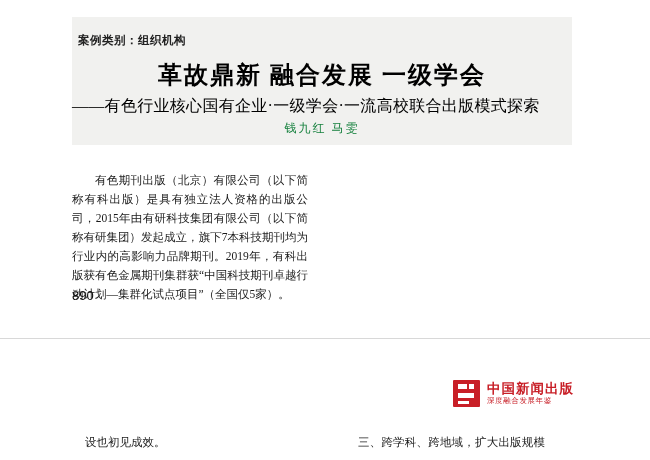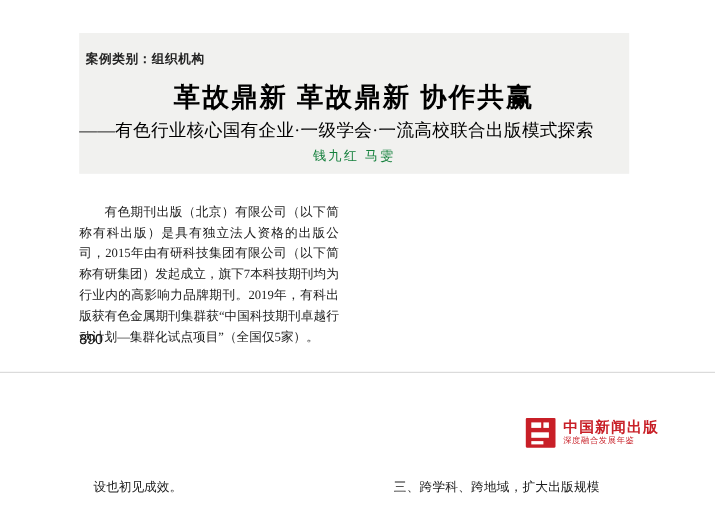--- a/index.html
+++ b/index.html
@@ -19,21 +19,21 @@
   .page {
     position: relative;
     width: 650px;
     height: 460px;
   }
 
   
   .page-top {
     position: absolute;
     left: 0;
-    top: 16px;
+    top: 3px;
     width: 650px;
     height: 338px;
     background: #ffffff;
     overflow: hidden;
   }
 
   .header-band {
     position: absolute;
     left: 72px;
     top: 14px;
@@ -142,21 +142,21 @@
     left: 0;
     top: 350px;
     width: 650px;
     height: 110px;
     background: #ffffff;
     overflow: hidden;
   }
 
   .logo-wrap {
     position: absolute;
-    left: 478px;
+    left: 453px;
     top: 30px;
     display: flex;
     align-items: center;
     gap: 7px;
   }
   .logo-mark {
     width: 27px;
     height: 27px;
     background: #c81f27;
     position: relative;
@@ -237,21 +237,21 @@
 <body>
 
 <div class="page">
 
   <div class="page-top">
 
     <div class="header-band"></div>
 
     <div class="category-line">案例类别：组织机构</div>
 
-    <div class="article-title">革故鼎新 革故鼎新 协作共赢</div>
+    <div class="article-title">革故鼎新 融合发展 一级学会</div>
 
     <div class="article-subtitle">——有色行业核心国有企业·一级学会·一流高校联合出版模式探索</div>
 
     <div class="authors">钱九红 马雯</div>
 
     <div class="columns">
       <div class="col">
         <p class="indent">有色期刊出版（北京）有限公司（以下简称有科出版）是具有独立法人资格的出版公司，2015年由有研科技集团有限公司（以下简称有研集团）发起成立，旗下7本科技期刊均为行业内的高影响力品牌期刊。2019年，有科出版获有色金属期刊集群获“中国科技期刊卓越行动计划—集群化试点项目”（全国仅5家）。</p>
       </div>
     </div>

